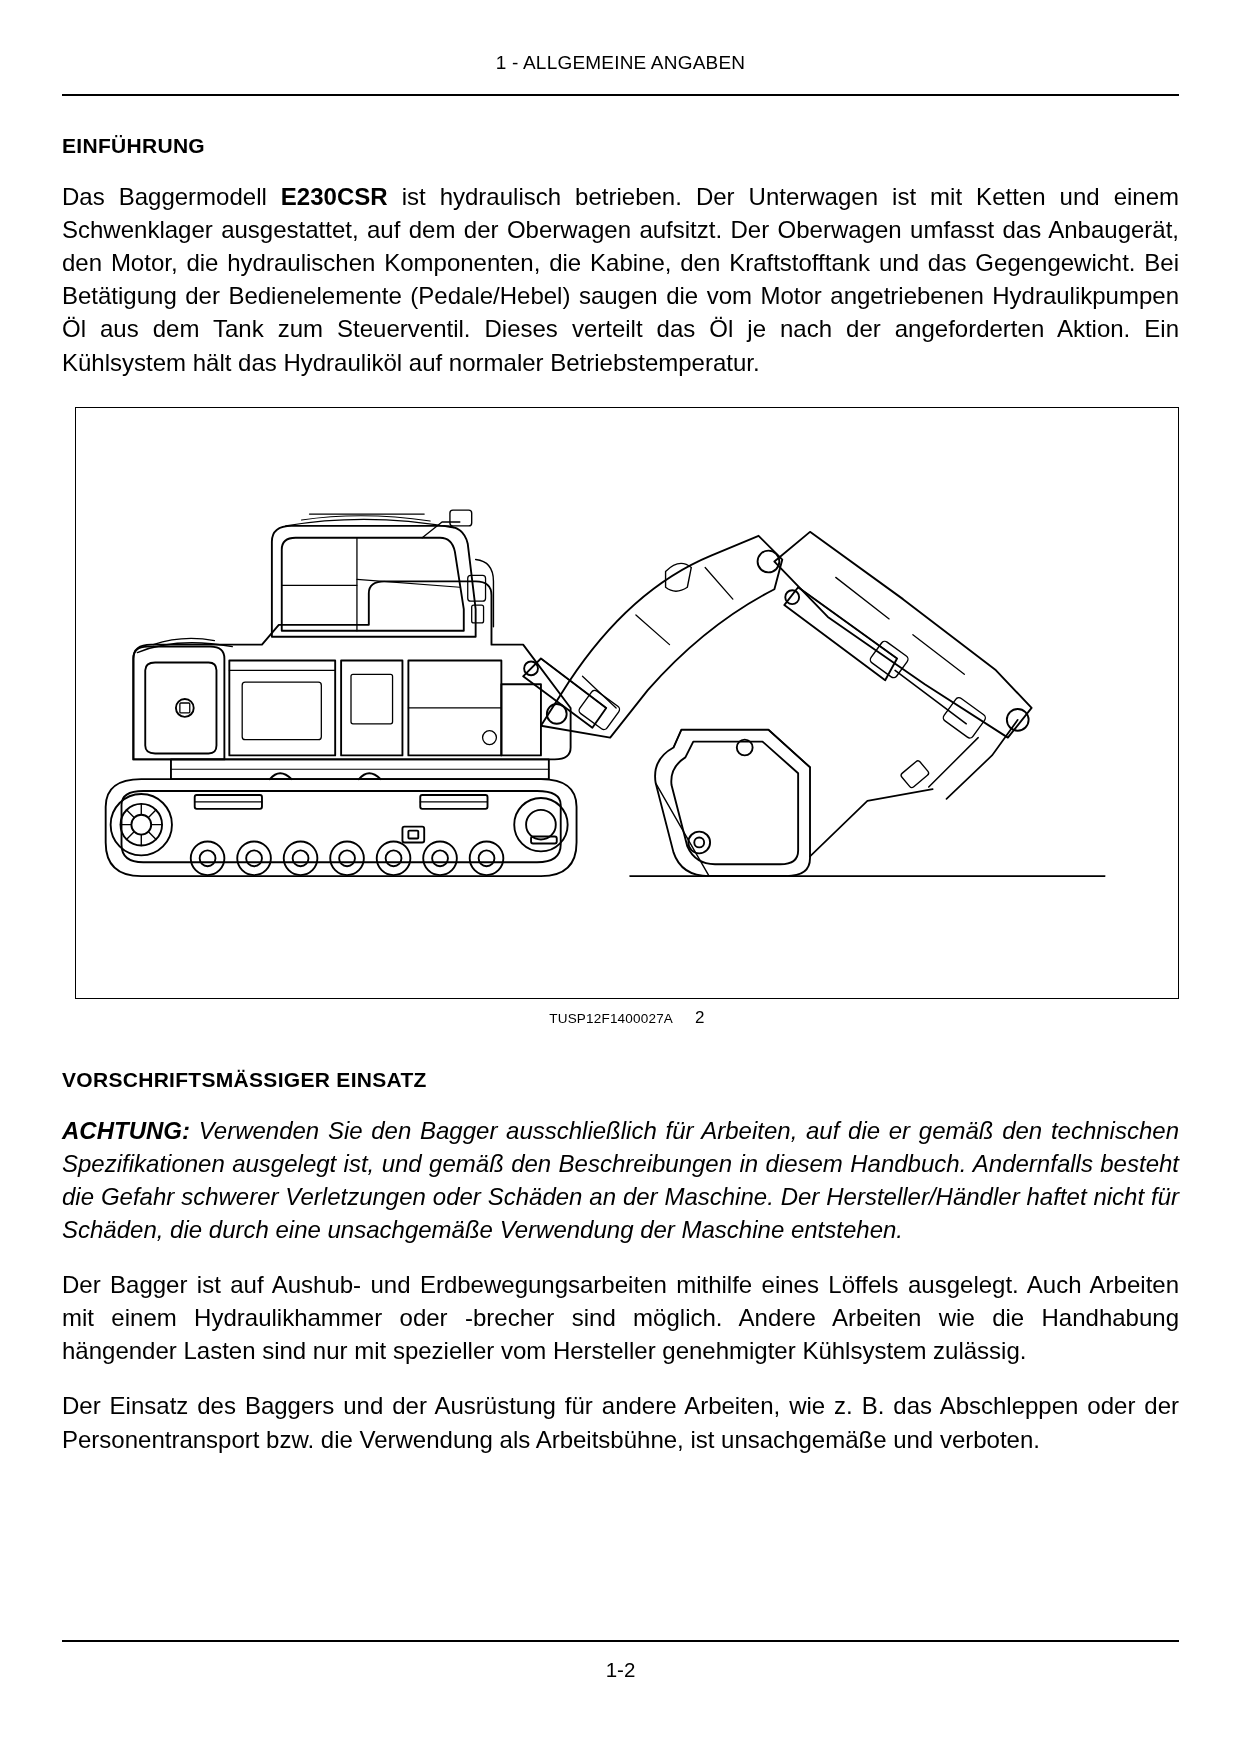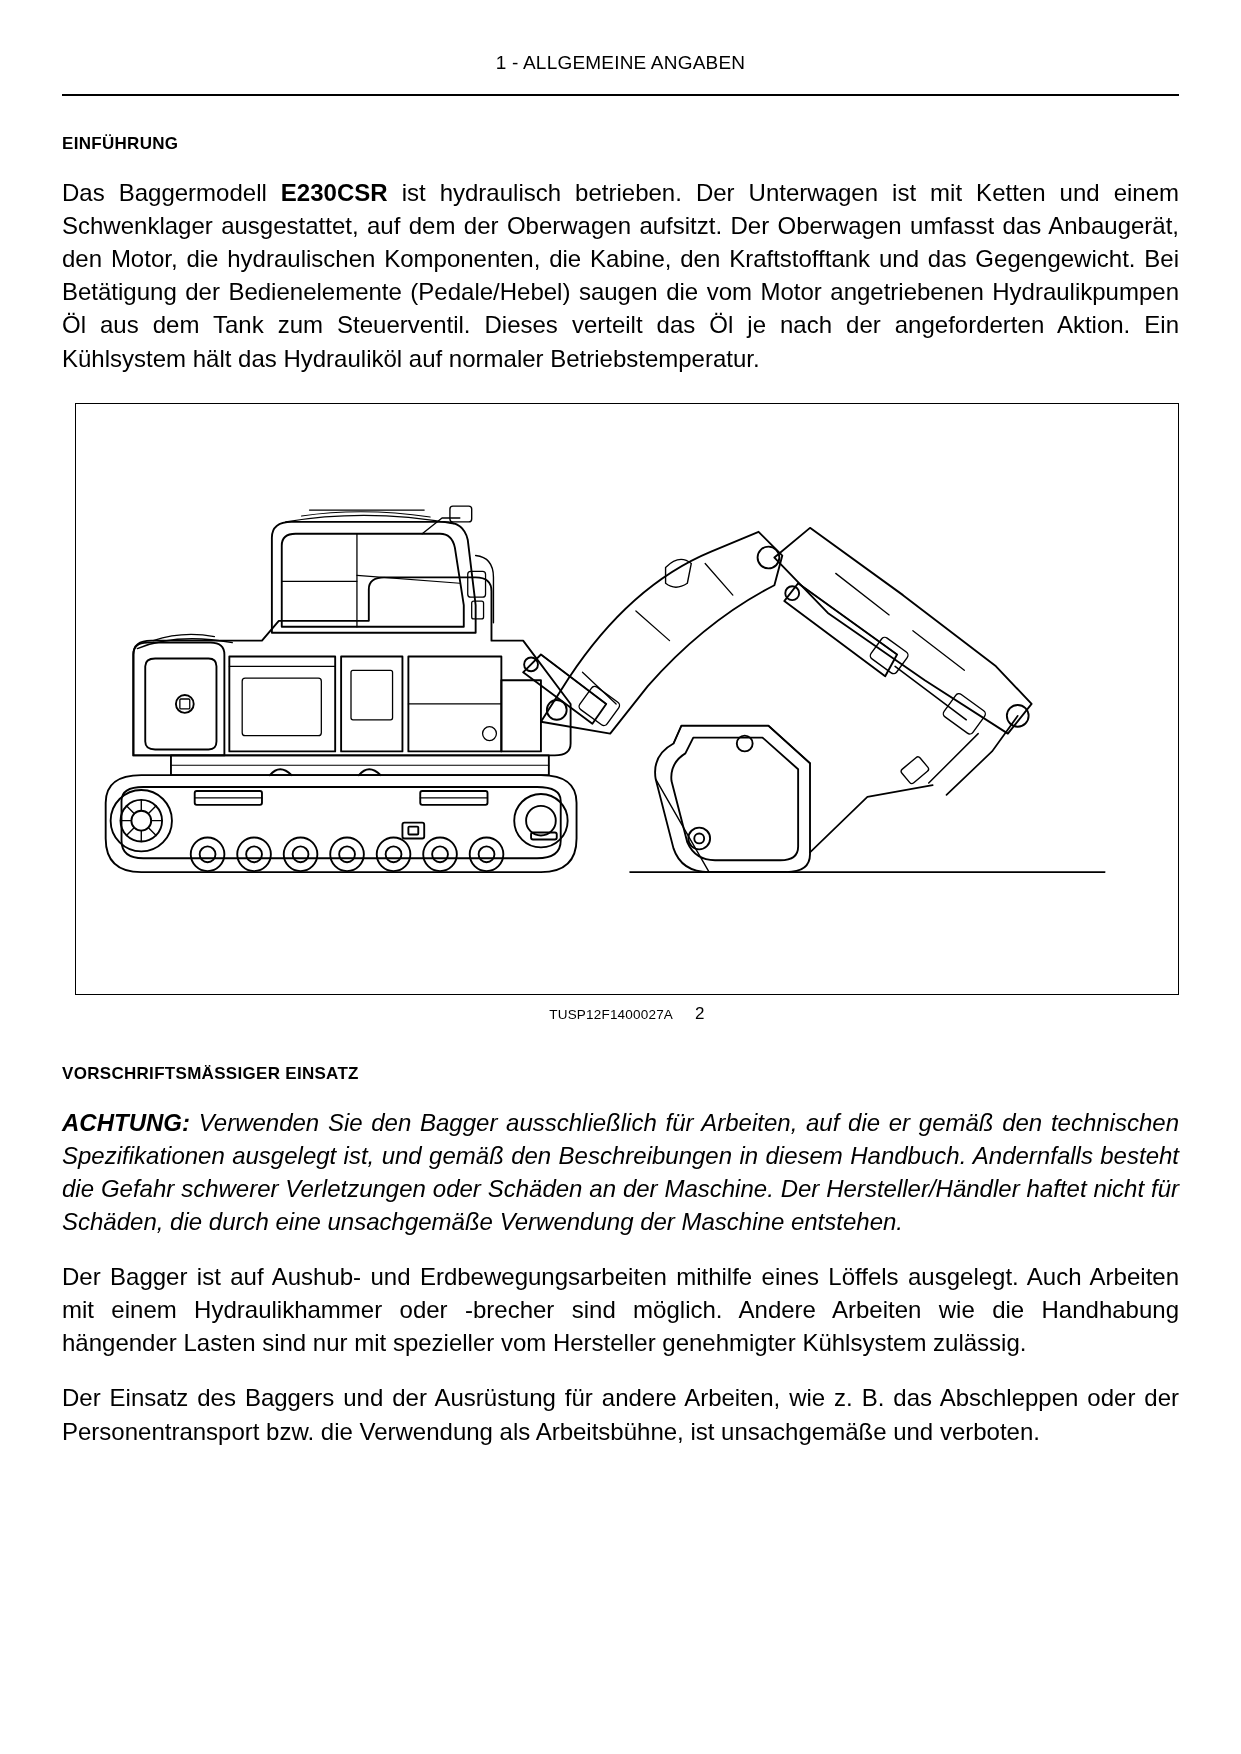--- a/index.html
+++ b/index.html
@@ -32,21 +32,21 @@
     color: #000;
   }
   .header-rule {
     margin-top: 20px;
     border-top: 2.2px solid #000;
     width: 100%;
   }
 
   
   h1.section-title {
-    font-size: 17px;
+    font-size: 21px;
     font-weight: bold;
     letter-spacing: 0.3px;
     margin: 38px 0 0 0;
     padding: 0;
   }
   h1.section-title.second {
     margin-top: 40px;
   }
 
   
@@ -289,14 +289,18 @@
   </div>
 
   <h1 class="section-title second">VORSCHRIFTSMÄSSIGER EINSATZ</h1>
 
   <p class="body italic"><span class="lead">ACHTUNG:</span><span> Verwenden Sie den Bagger ausschließlich für Arbeiten, auf die er gemäß den technischen Spezifikationen ausgelegt ist, und gemäß den Beschreibungen in diesem Handbuch.  Andernfalls besteht die Gefahr schwerer Verletzungen oder Schäden an der Maschine.  Der Hersteller/Händler haftet nicht für Schäden, die durch eine unsachgemäße Verwendung der Maschine entstehen.</span></p>
 
   <p class="body">Der Bagger ist auf Aushub- und Erdbewegungsarbeiten mithilfe eines Löffels ausgelegt.  Auch Arbeiten mit einem Hydraulikhammer oder -brecher sind möglich. Andere Arbeiten wie die Handhabung hängender Lasten sind nur mit spezieller vom Hersteller genehmigter Kühlsystem zulässig.</p>
 
   <p class="body">Der Einsatz des Baggers und der Ausrüstung für andere Arbeiten, wie z. B. das Abschleppen oder der Personentransport bzw.  die Verwendung als Arbeitsbühne, ist unsachgemäße und verboten.</p>
 
+  <div class="footer">
+    <div class="footer-rule"></div>
+    <div class="footer-page">1-2</div>
+  </div>
 
 </div>
 
 </body></html>

